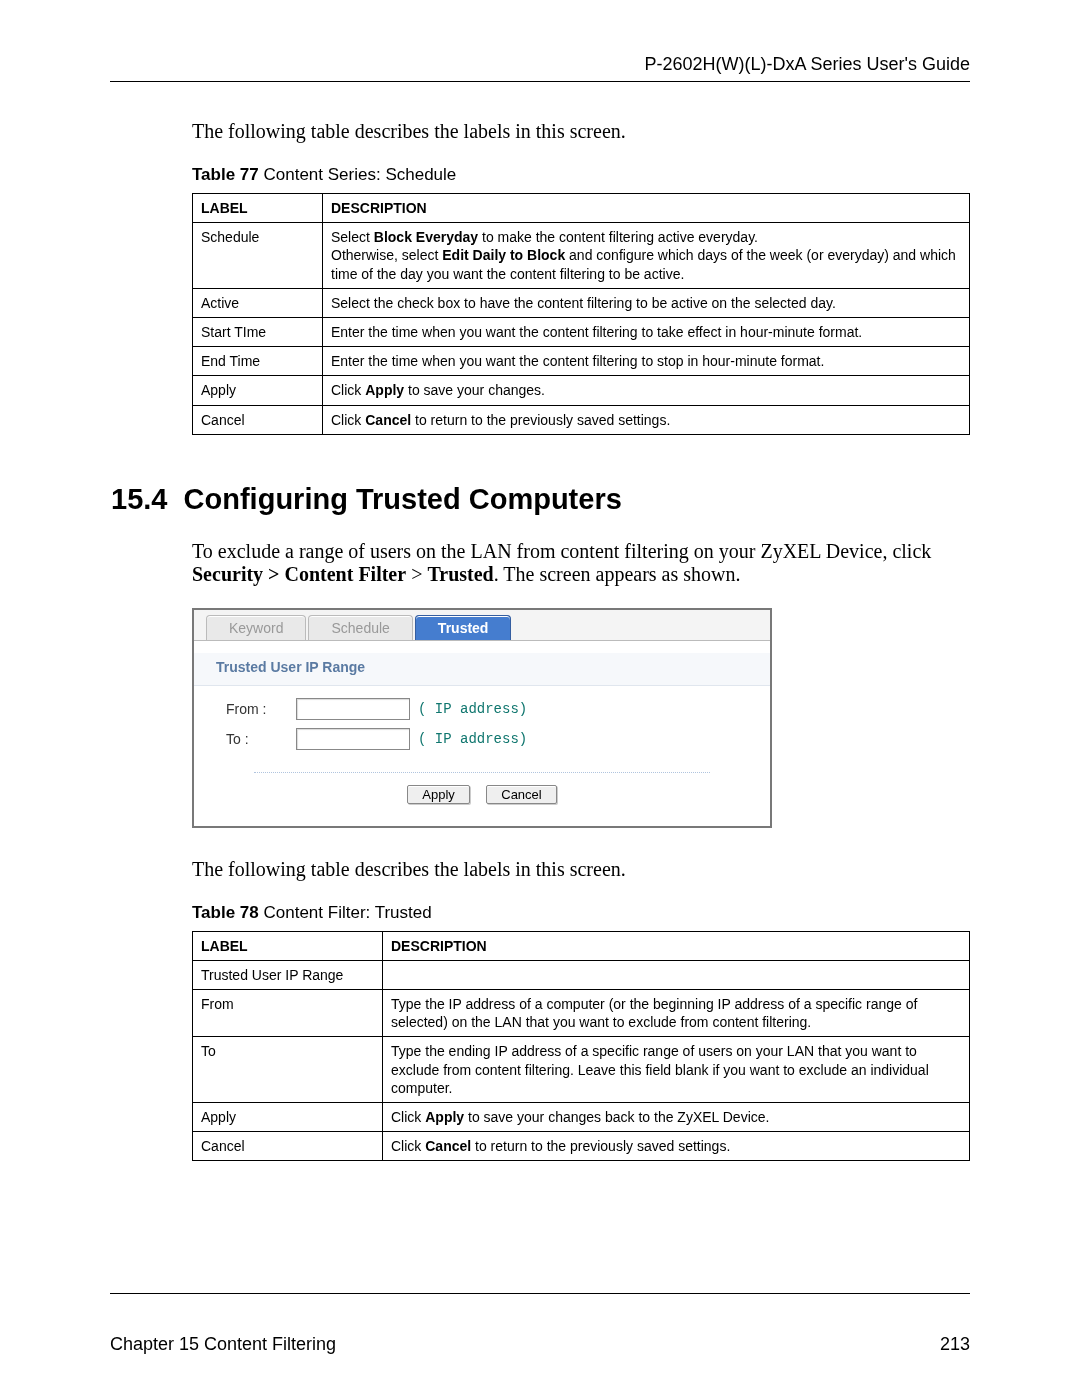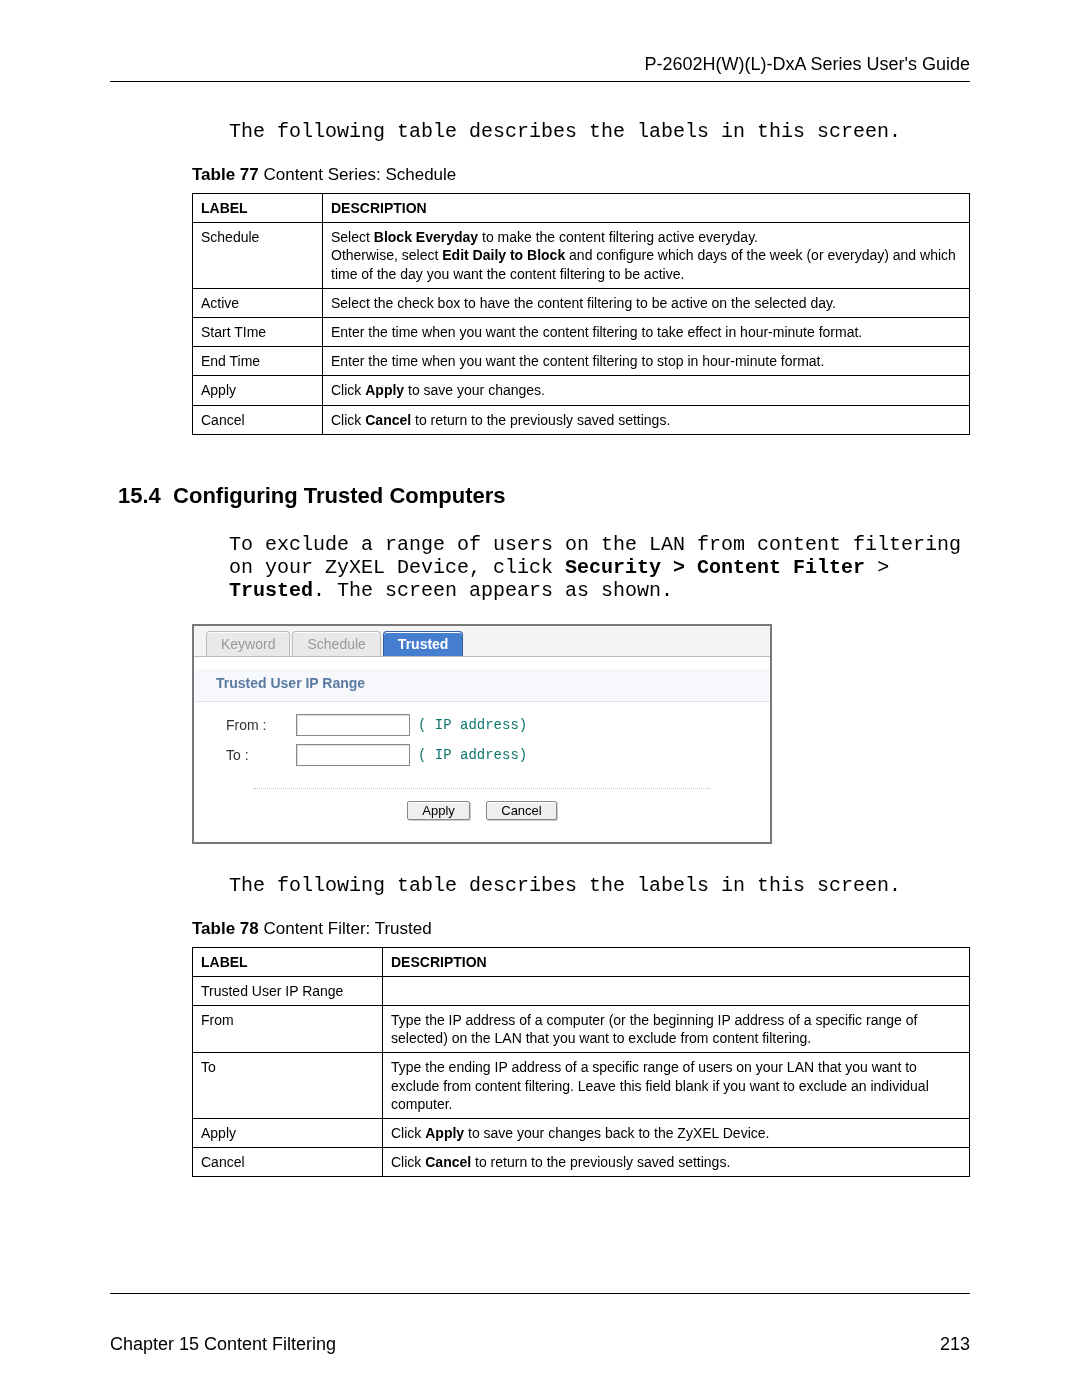--- a/index.html
+++ b/index.html
@@ -19,23 +19,23 @@
     text-align: right;
     font-size: 18px;
     margin-bottom: 6px;
   }
   .rule {
     border: none;
     border-top: 1.5px solid #000;
     margin: 0 0 38px 0;
   }
   .body-text {
-    font-family: Liberation Mono, monospace;
+    font-family: Liberation Serif, serif;
     font-size: 20px;
-    margin: 0 0 22px 119px;
+    margin: 0 0 22px 82px;
   }
   .caption {
     font-size: 17px;
     margin: 0 0 8px 82px;
   }
   .caption b { font-weight: bold; }
   table.tbl {
     border-collapse: collapse;
     margin-left: 82px;
     width: calc(100% - 82px);
@@ -46,41 +46,41 @@
     padding: 5px 8px;
     text-align: left;
     vertical-align: top;
     line-height: 1.3;
   }
   table.tbl th {
     font-weight: bold;
     text-transform: uppercase;
   }
   .h2 {
-    font-size: 22px;
+    font-size: 29px;
     font-weight: bold;
-    margin: 48px 0 24px 8px;
+    margin: 48px 0 24px 1px;
   }
 
   
   .figure {
     margin: 8px 0 30px 82px;
     width: 580px;
     border: 2px solid #787878;
     background: linear-gradient(#fff, #fcfcfc);
     box-shadow: inset 0 0 0 1px #ddd;
     box-sizing: border-box;
   }
   .tabs {
     display: flex;
     padding: 5px 0 0 12px;
     background: #f4f4f4;
   }
   .tab {
-    padding: 5px 14px;
+    padding: 5px 22px;
     font-size: 14px;
     color: #999;
     border: 1px solid #bbb;
     border-bottom: none;
     background: #e9e9e9;
     border-radius: 4px 4px 0 0;
     margin-right: 2px;
     line-height: 1;
     box-shadow: inset 0 1px 0 #fff;
   }

